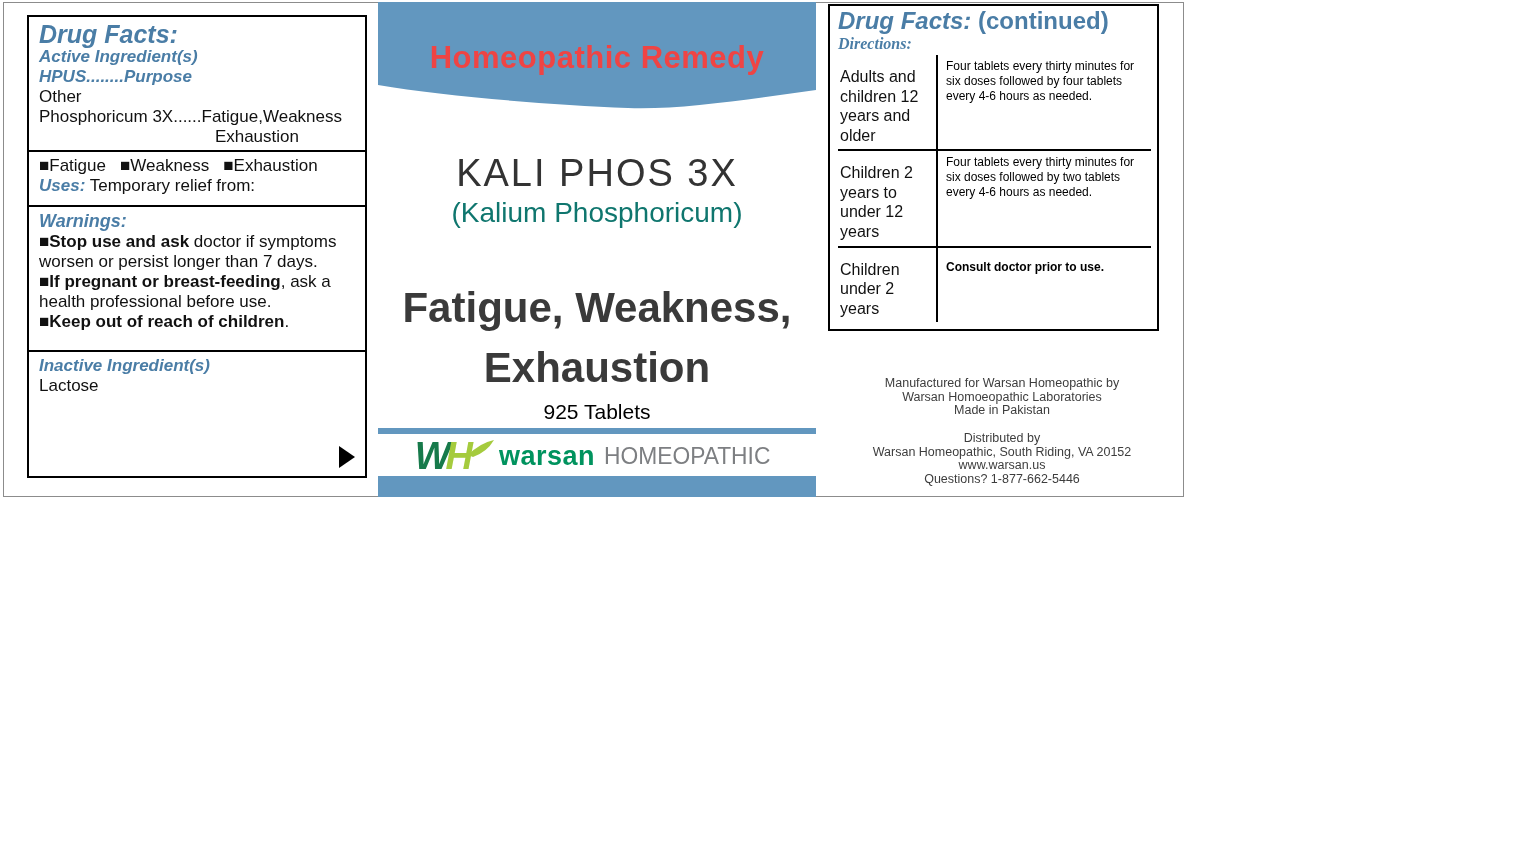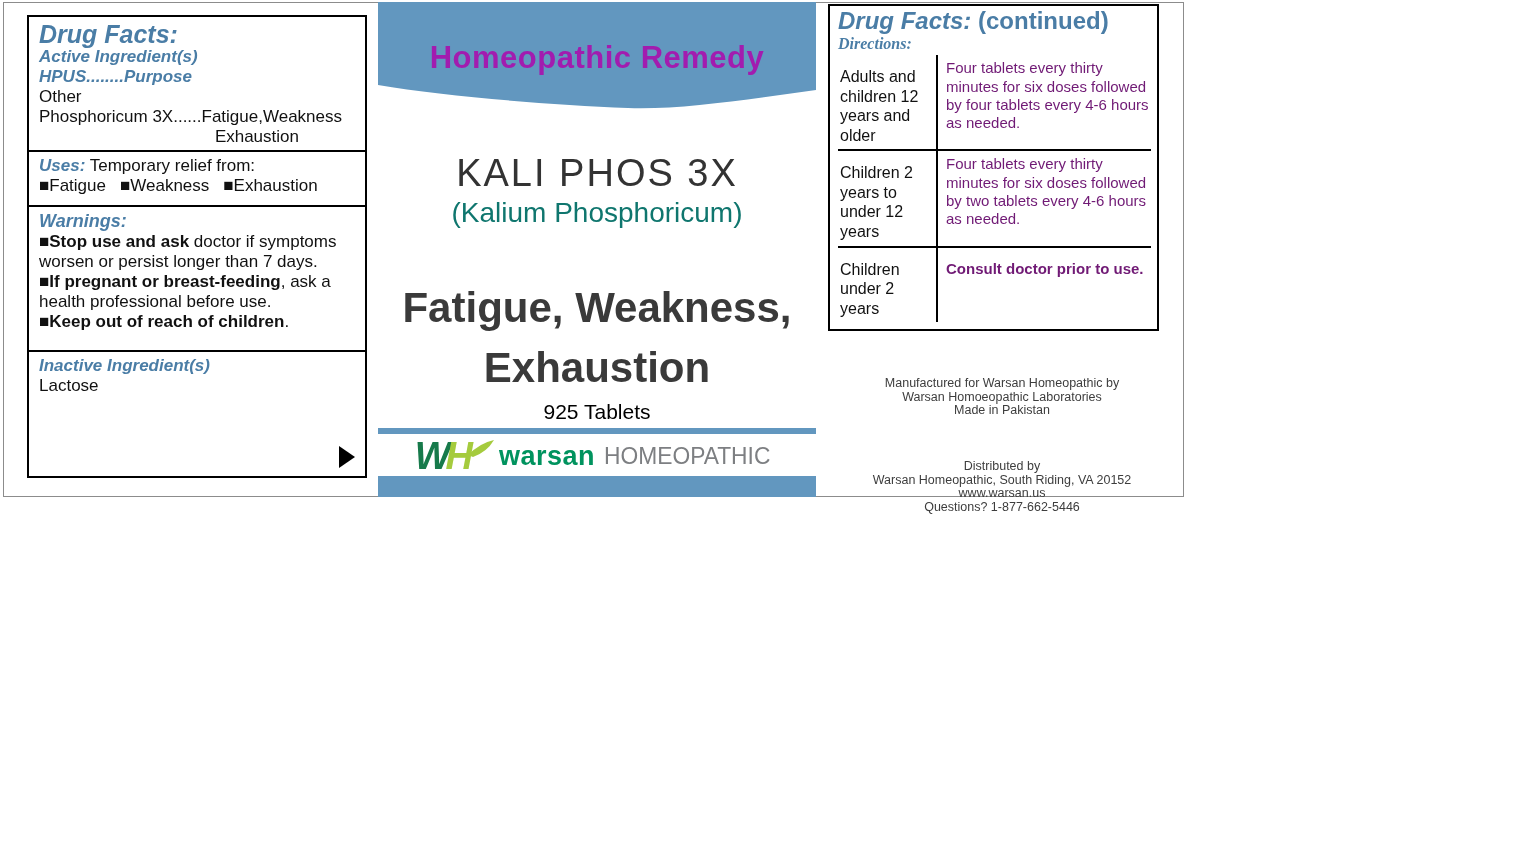--- a/index.html
+++ b/index.html
@@ -26,21 +26,21 @@
   .warn-item { font-size:17px; line-height:1.17; color:#111; }
   .warn-item b { font-weight:bold; }
   .tri-right { position:absolute; right:10px; bottom:8px; width:0; height:0;
                border-top:11px solid transparent; border-bottom:11px solid transparent;
                border-left:16px solid #000; }
 
   
   .banner { position:absolute; left:378px; top:2px; width:438px; height:120px; }
   .banner svg { display:block; }
   .banner-text { position:absolute; left:0; top:38px; width:100%; text-align:center;
-                 color:#a21caf; font-size:31px; font-weight:bold; letter-spacing:0.5px; }
+                 color:#ef4444; font-size:31px; font-weight:bold; letter-spacing:0.5px; }
   .c-block { position:absolute; left:378px; width:438px; text-align:center; color:#3a3a3a; }
   .c-name  { top:152px; font-size:38px; letter-spacing:2px; font-weight:400; color:#333; }
   .c-latin { top:197px; font-size:28px; font-weight:400; color:#0f766e; }
   .c-ind1  { top:284px; font-size:42px; font-weight:bold; color:#3a3a3a; }
   .c-ind2  { top:344px; font-size:42px; font-weight:bold; color:#3a3a3a; }
   .c-qty   { top:400px; font-size:21px; color:#000000; }
   .blue-line { position:absolute; left:378px; top:428px; width:438px; height:6px; }
   .blue-bar  { position:absolute; left:378px; top:476px; width:438px; height:21px; }
   .logo-row { position:absolute; left:378px; top:437px; width:438px; height:38px;
               display:flex; align-items:center; justify-content:center; }
@@ -51,50 +51,50 @@
   .logo-type { font-size:24px; color:#7d7f82; margin-left:9px; letter-spacing:0; transform:scaleX(0.95); transform-origin:left; }
 
   
   .right-box { position:absolute; left:828px; top:4px; width:331px; height:327px; border:2px solid #000; background:#fff; padding:2px 6px 0 8px; }
   .rb-title { color:#4a7da6; font-size:24px; line-height:1.1; }
   .rb-title .t1 { font-weight:bold; font-style:italic; }
   .rb-title .t2 { font-weight:bold; }
   .rb-dir { color:#4a7da6; font-weight:bold; font-style:italic; font-size:16px; margin-top:1px;font-family:Liberation Serif, serif; }
   .dose-table { display:grid; grid-template-columns:100px 1fr; margin-top:2px; }
   .dt-who  { border-right:2px solid #000; font-size:16px; line-height:1.22; color:#111; padding:12px 4px 4px 2px; }
-  .dt-dose { font-size:15px; line-height:1.22; color:#701a75; padding:4px 0 4px 8px; }
+  .dt-dose { font-size:12px; line-height:1.22; color:#000000; padding:4px 0 4px 8px; }
   .dt-sep  { border-bottom:2px solid #000; }
   .dt-dose.bold { font-weight:bold; padding-top:12px; }
   .mfg-block  { position:absolute; left:822px; top:377px; width:360px; text-align:center;
                 font-size:12.5px; line-height:1.08; color:#3d3d3d; }
   .dist-block { position:absolute; left:822px; top:432px; width:360px; text-align:center;
-                font-size:12.5px; line-height:1.08; color:#3d3d3d;margin-top:28px; }
+                font-size:12.5px; line-height:1.08; color:#3d3d3d; }
 </style>
 </head>
 <body>
 
 <div class="page">
   <div class="sheet"></div>
 
   <div class="left-panel">
     <div class="lp-sec sec-active">
       <div class="df-title">Drug Facts:</div>
       <div class="blue-h">Active Ingredient(s) HPUS........Purpose</div>
       <div class="body-txt">Other</div>
       <div class="body-txt">Phosphoricum 3X......Fatigue,Weakness</div>
       <div class="body-txt exh-line">Exhaustion</div>
     </div>
 
     <div class="lp-sec sec-uses">
+      <div class="body-txt uses-line2">
+        <span>■Fatigue</span><span>■Weakness</span><span>■Exhaustion</span>
+      </div>
       <div class="body-txt">
         <span class="blue-h">Uses:</span>
         <span>Temporary relief from:</span>
-      </div>
-      <div class="body-txt uses-line2">
-        <span>■Fatigue</span><span>■Weakness</span><span>■Exhaustion</span>
       </div>
     </div>
 
     <div class="lp-sec sec-warnings">
       <div class="blue-h" style="font-size:18px;">Warnings:</div>
       <div class="warn-item"><b>■Stop use and ask</b><span> doctor if symptoms worsen or persist longer than 7 days.</span></div>
       <div class="warn-item"><b>■If pregnant or breast-feeding</b><span>, ask a health professional before use.</span></div>
       <div class="warn-item"><b>■Keep out of reach of children</b><span>.</span></div>
     </div>
 

